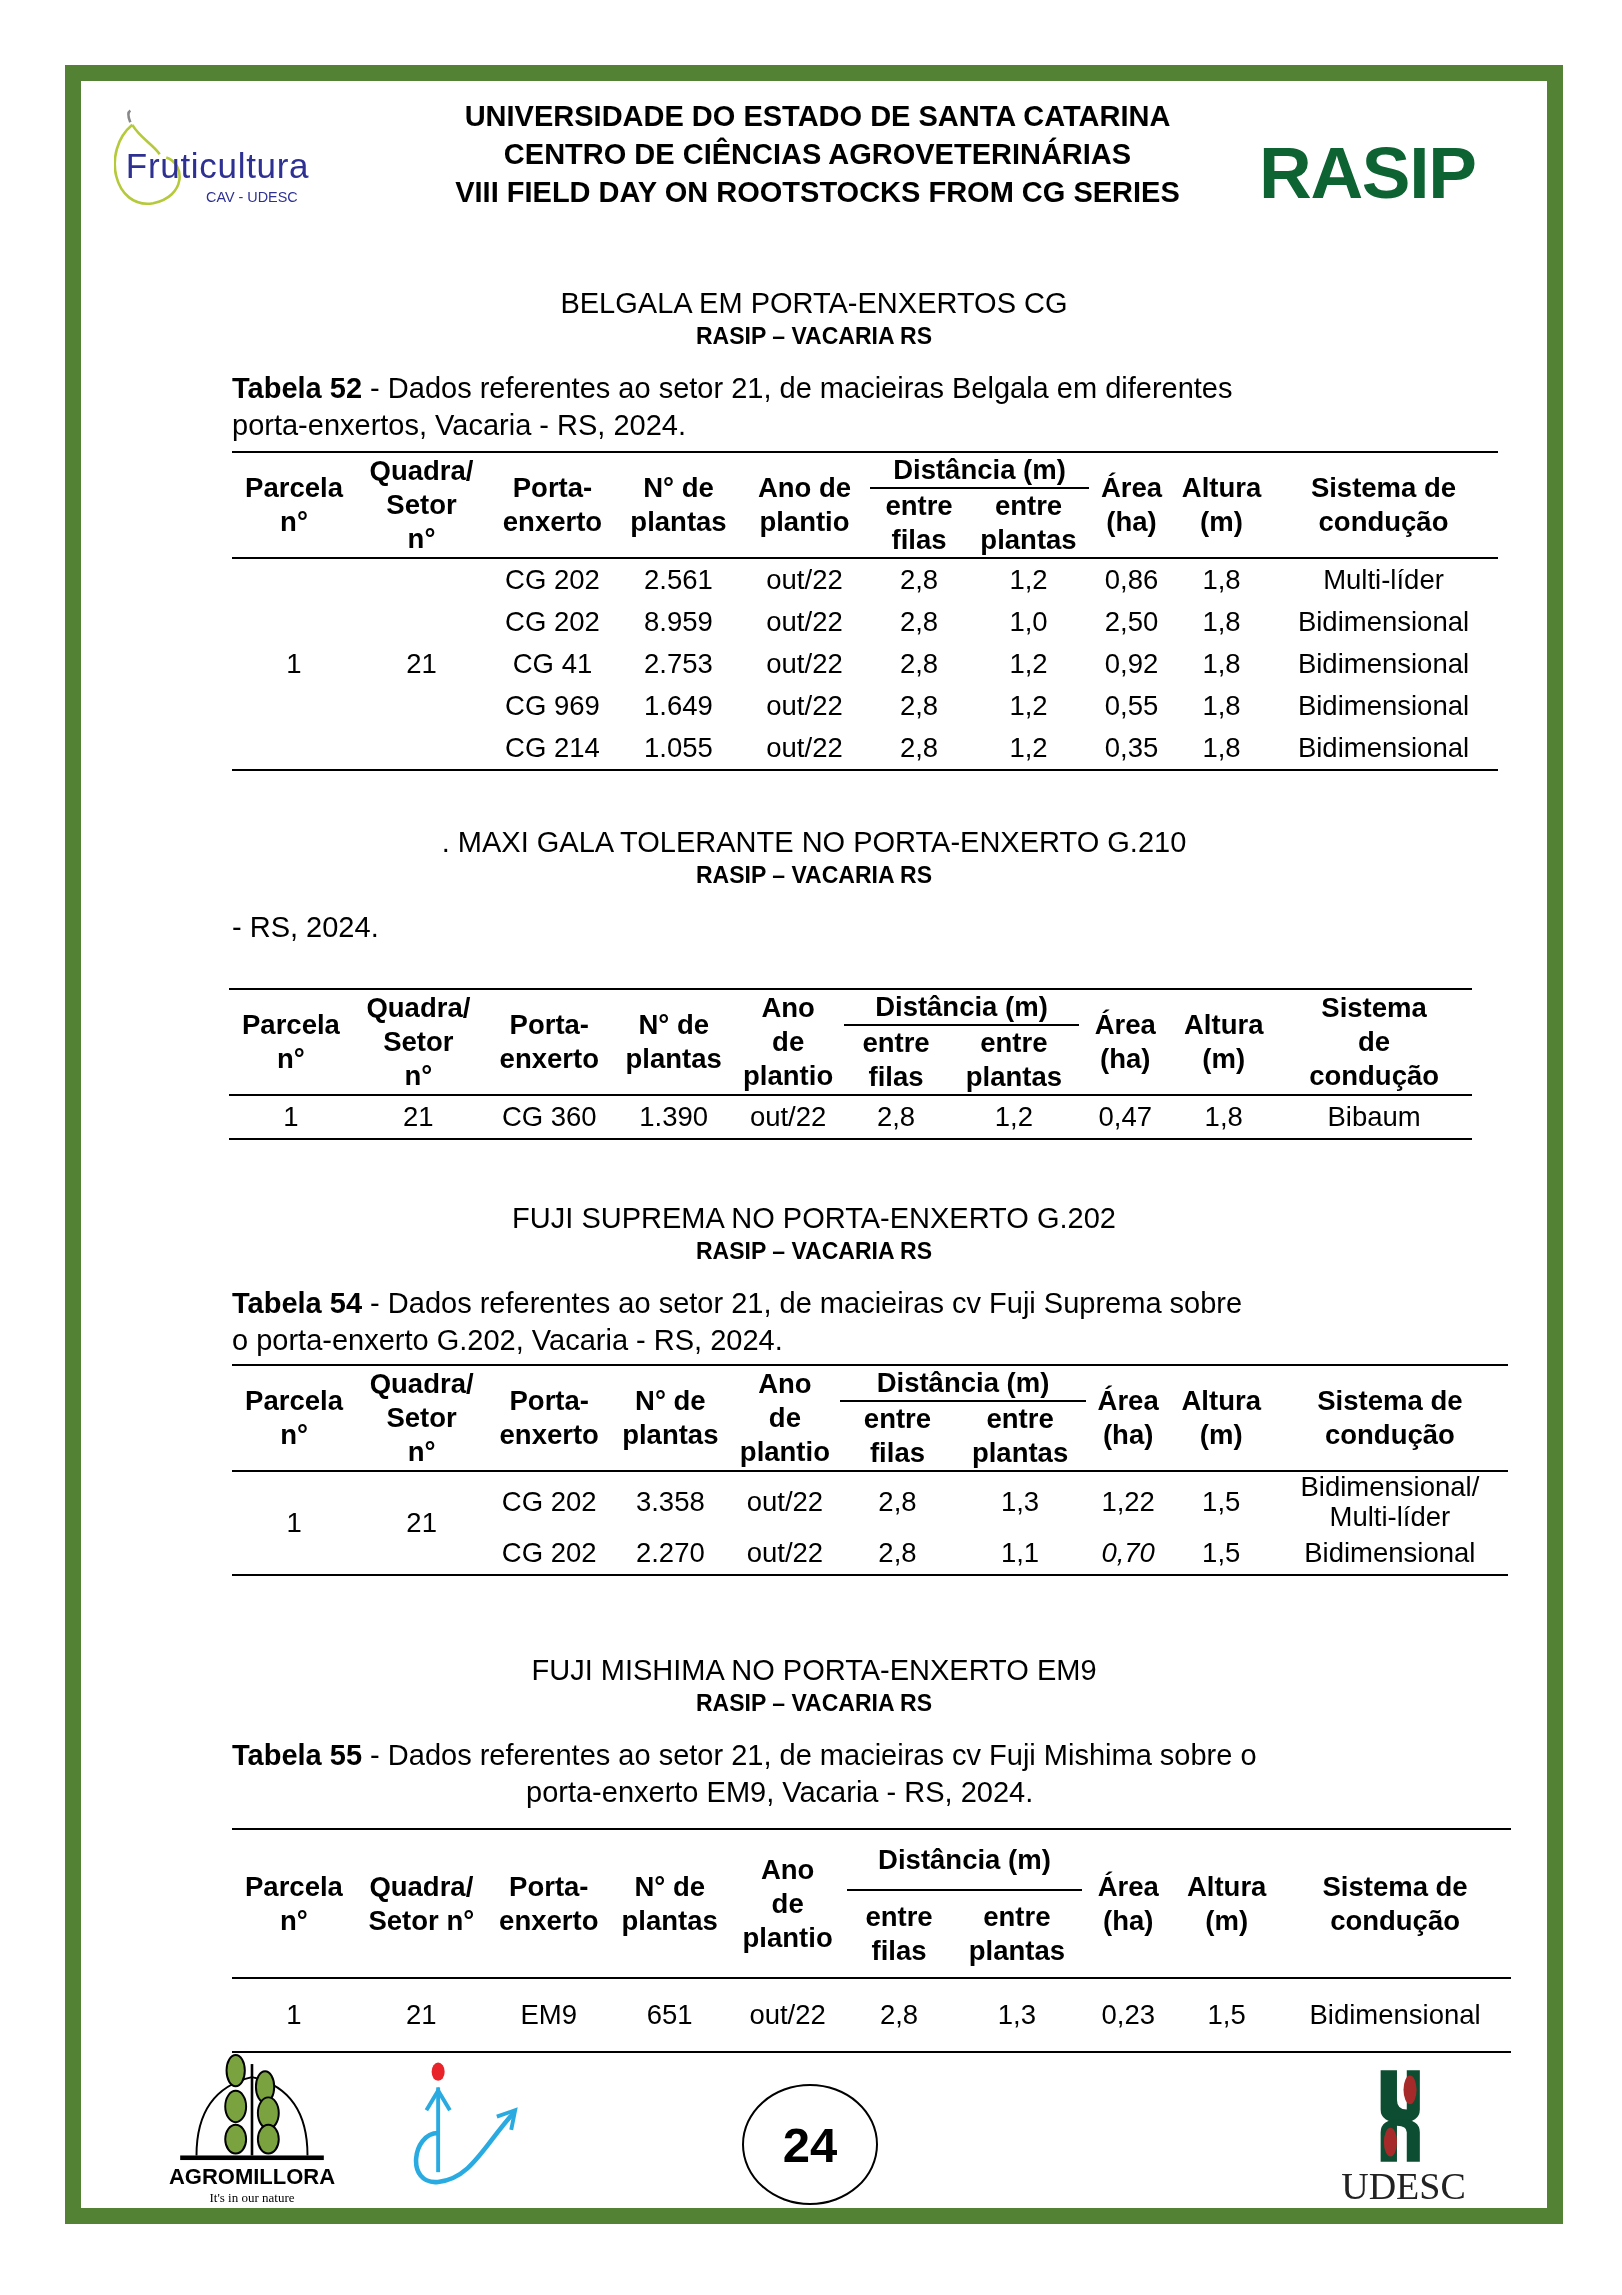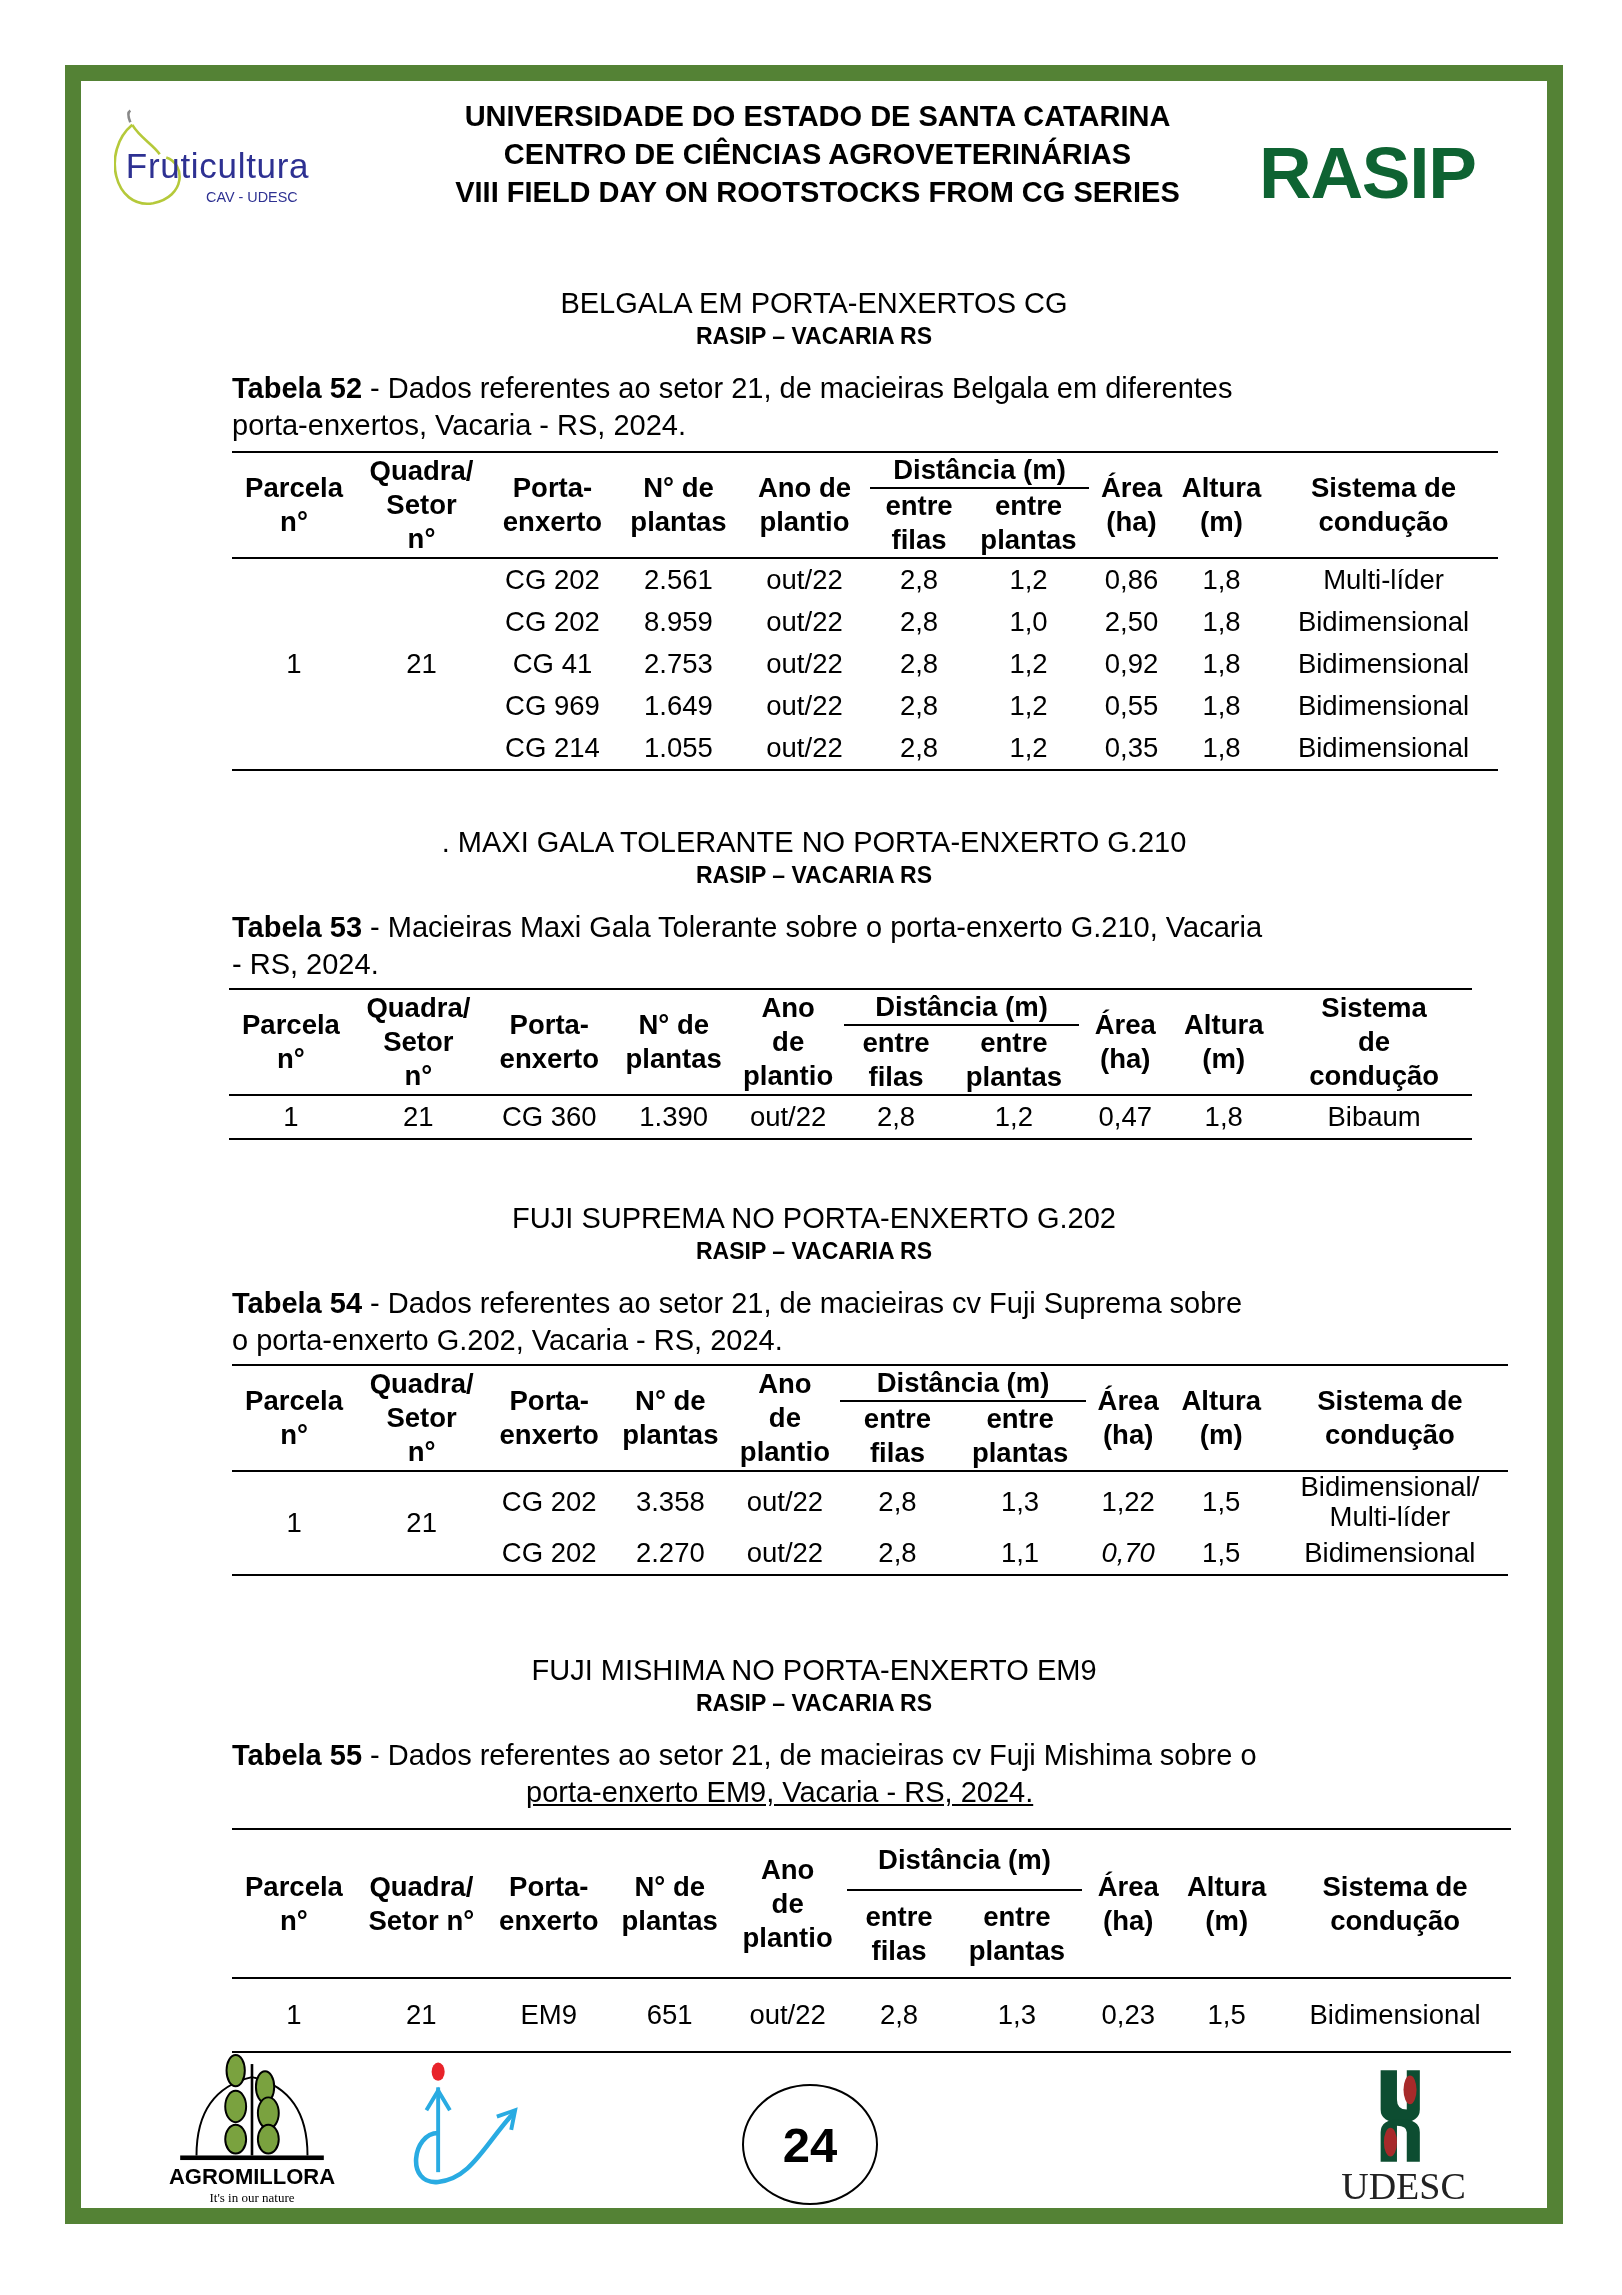--- a/index.html
+++ b/index.html
@@ -141,21 +141,20 @@
         <td style="height: 42px;">0,35</td>
         <td style="height: 42px;">1,8</td>
         <td style="height: 42px;">Bidimensional</td>
       </tr>
     </tbody>
 </table>
 
 <div class="sec-title" style="top:826px;">. MAXI GALA TOLERANTE NO PORTA-ENXERTO G.210</div>
 <div class="sec-sub" style="top:862px;">RASIP – VACARIA RS</div>
 <div class="caption" style="top:909px;">
-  <div><b>Tabela 53</b><span> - Macieiras Maxi Gala Tolerante sobre o porta-enxerto G.210, Vacaria</span></div>
   <div> -  RS, 2024.</div>
 </div>
 <table class="dt" style="left:229px;top:988px;width:1243px;">
   <colgroup>
       <col style="width:124px">
       <col style="width:131px">
       <col style="width:131px">
       <col style="width:118px">
       <col style="width:111px">
       <col style="width:105px">
@@ -256,21 +255,21 @@
         <td style="height: 42px;">1,5</td>
         <td style="height: 42px;">Bidimensional</td>
       </tr>
     </tbody>
 </table>
 
 <div class="sec-title" style="top:1654px;">FUJI MISHIMA NO PORTA-ENXERTO EM9</div>
 <div class="sec-sub" style="top:1690px;">RASIP – VACARIA RS</div>
 <div class="caption" style="top:1737px;">
   <div><b>Tabela 55</b><span> - Dados referentes ao setor 21, de macieiras cv Fuji Mishima sobre o</span></div>
-  <div style="padding-left:294px;text-decoration:underline;">porta-enxerto EM9, Vacaria - RS, 2024.</div>
+  <div style="padding-left:294px;">porta-enxerto EM9, Vacaria - RS, 2024.</div>
 </div>
 <table class="dt" style="left:232px;top:1828px;width:1279px;">
   <colgroup>
       <col style="width:124px">
       <col style="width:131px">
       <col style="width:124px">
       <col style="width:118px">
       <col style="width:118px">
       <col style="width:105px">
       <col style="width:131px">

